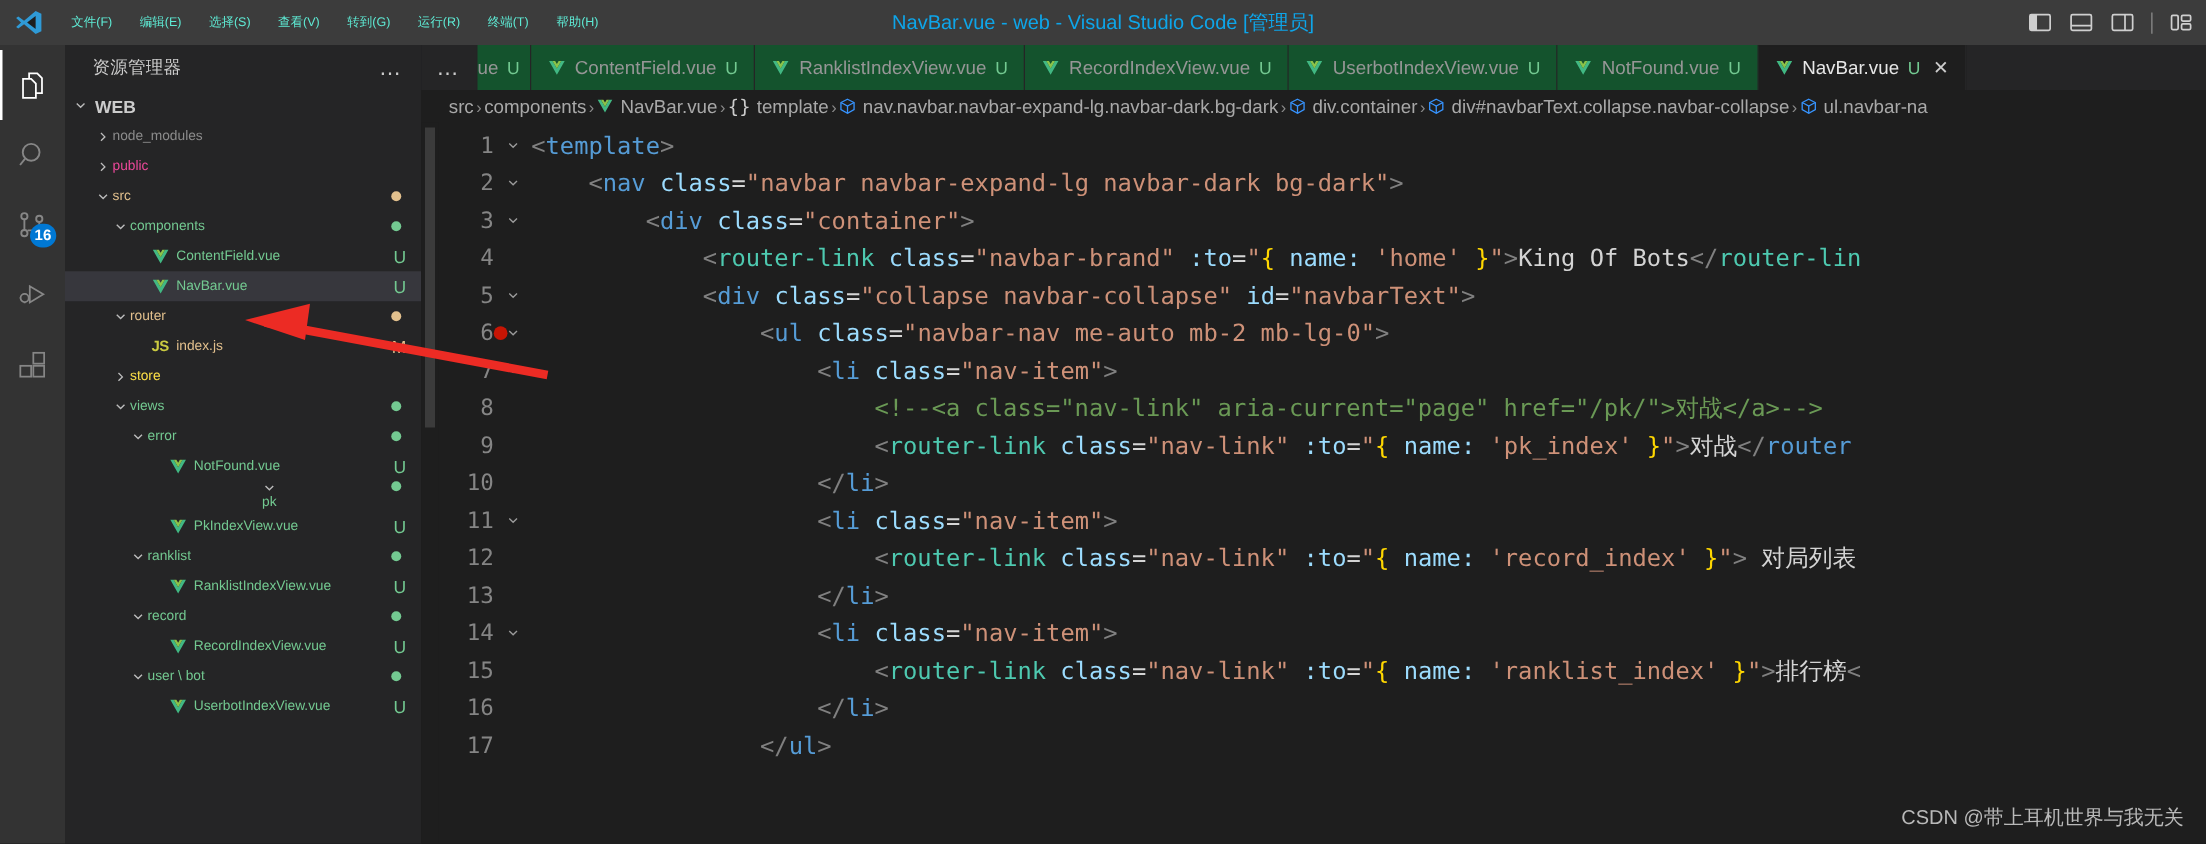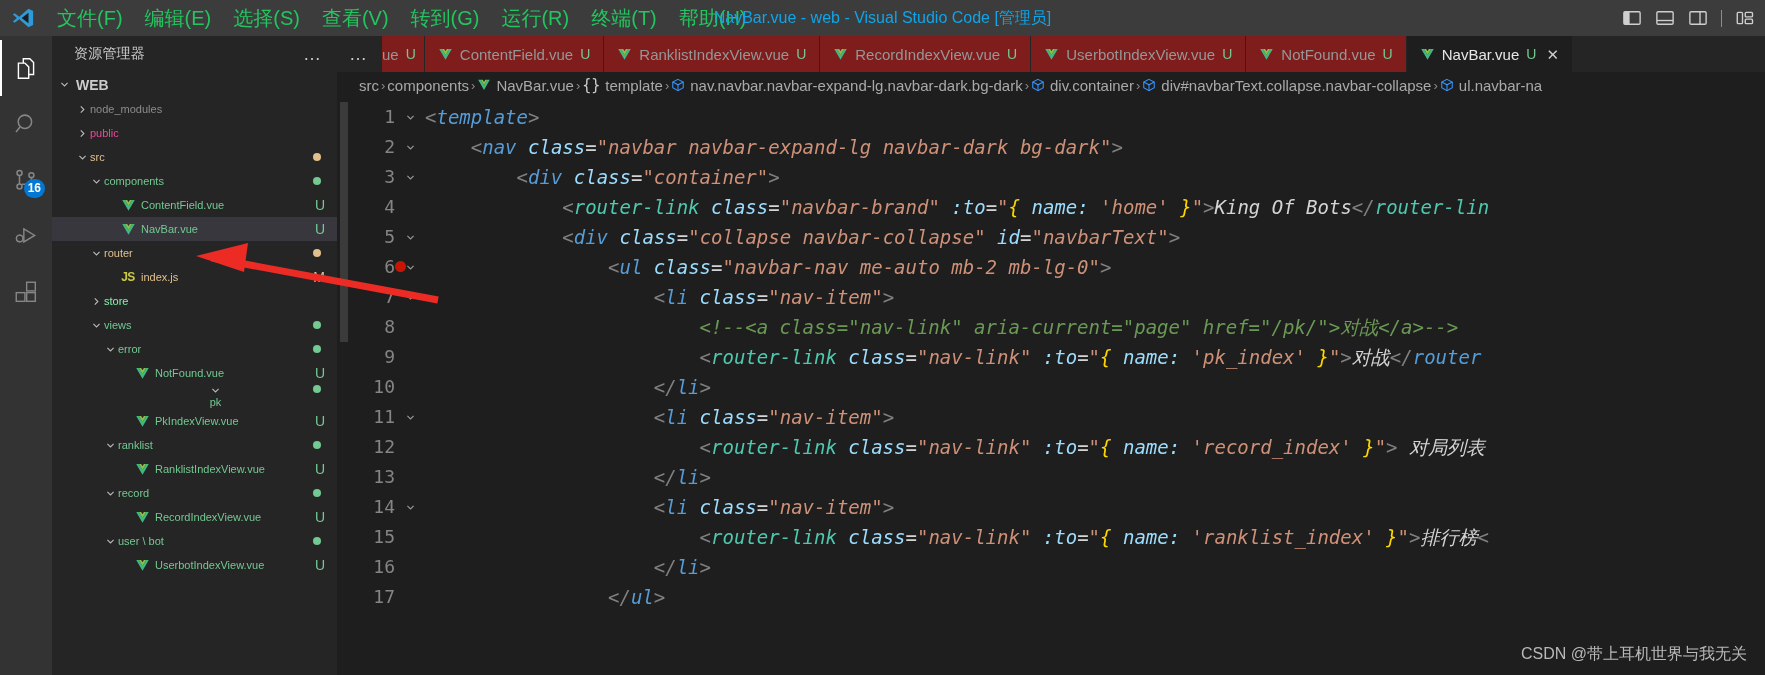--- a/index.html
+++ b/index.html
@@ -15,21 +15,21 @@
 
   
   .titlebar {
     height: 36px; min-height: 36px; background: #3c3c3c; color: #cccccc;
     display: flex; align-items: center; position: relative; font-size: 16px;
   }
   .vscode-logo { width: 46px; height: 36px; display: flex; align-items: center; justify-content: center; }
   .vscode-logo svg { width: 22px; height: 22px; display: block; }
   .menu { display: flex; align-items: center; gap: 0px; }
   .menu-item {
-    padding: 4px 11px; color: #22c55e; font-size: 20px; white-space: nowrap; cursor: default;
+    padding: 4px 11px; color: #5eead4; font-size: 10px; white-space: nowrap; cursor: default;
   }
   .title-center {
     position: absolute; left: 0; right: 0; text-align: center;
     font-size: 16px; color: #0ea5e9; pointer-events: none;
   }
   .layout-controls {
     position: absolute; right: 10px; top: 0; height: 36px;
     display: flex; align-items: center; gap: 13px; color: #cfcfcf;
   }
   .layout-controls .licon { width: 20px; height: 20px; display: block; }
@@ -88,21 +88,21 @@
   .rlabel { font-size: 11px; }
   .status-letter { position: absolute; right: 12px; font-size: 14px; }
   .status-dot { position: absolute; right: 16px; width: 8px; height: 8px; border-radius: 50%; }
 
   
   .editor { flex: 1; display: flex; flex-direction: column; min-width: 0; background: #1e1e1e; }
 
   .tabsbar { height: 36px; min-height: 36px; background: #252526; display: flex; align-items: stretch; overflow: hidden; }
   .tab {
     display: flex; align-items: center; gap: 7px; padding: 0 13px;
-    background: #7f1d1d; color: #969696; font-size: 15px;
+    background: #14532d; color: #969696; font-size: 15px;
     border-right: 1px solid #252526; white-space: nowrap; position: relative;
   }
   .tab.active { background: #1e1e1e; color: #e7e7e7; }
   .tab.active::before { content:""; position:absolute; left:0; right:0; top:0; height:1px; background:#1e1e1e; }
   .tab .vueicon svg { width: 15px; height: 15px; display: block; }
   .tab-status { color: #73c991; font-size: 14px; }
   .tab-close { color: #cccccc; font-size: 15px; margin-left: 3px; line-height: 1; }
 
   .breadcrumbs {
     height: 26px; min-height: 26px; display: flex; align-items: center;
@@ -119,21 +119,21 @@
   .code-lines {
     flex: 1; font-family: "DejaVu Sans Mono", "Liberation Mono", monospace;
     font-size: 19px; line-height: 30px; white-space: pre; overflow: hidden; padding-top: 4px;
   }
   .cline { height: 30px; display: flex; align-items: center; }
   .lnum { width: 46px; min-width: 46px; text-align: right; color: #858585; font-size: 18px; padding-right: 2px; }
   .fold { width: 26px; min-width: 26px; text-align: center; color: #9a9a9a; font-size: 13px; }
   .fold svg { width: 11px; height: 11px; display: inline-block; vertical-align: middle; }
   .bp { width: 0; position: relative; }
   .bp-dot { position: absolute; left: -28px; top: -6px; width: 11px; height: 11px; border-radius: 50%; background: #e51400; opacity: .85; }
-  .ctext { padding-left: 2px; font-style: italic; }
+  .ctext { padding-left: 2px; }
 
   
   .t-punc   { color: #808080; }
   .t-tag    { color: #569cd6; }
   .t-comp   { color: #4ec9b0; }
   .t-attr   { color: #9cdcfe; }
   .t-str    { color: #ce9178; }
   .t-eq     { color: #d4d4d4; }
   .t-cmt    { color: #6a9955; }
   .t-brace  { color: #ffd700; }
@@ -333,21 +333,21 @@
               </span>
               <span class="rlabel" style="color: rgb(226, 192, 141);">index.js</span>
               <span class="status-letter" style="color: rgb(226, 192, 141);">M</span>
             </div>
             <div class="row" style="padding-left: 36px;">
               <span class="twisty">
                 <svg viewBox="0 0 16 16" fill="none" stroke="currentColor" stroke-width="1.6">
                   <path d="M5.5 3.5 L10 8 L5.5 12.5"></path>
                 </svg>
               </span>
-              <span class="rlabel" style="color: #86efac;">store</span>
+              <span class="rlabel" style="color: #fde047;">store</span>
             </div>
             <div class="row" style="padding-left: 36px;">
               <span class="twisty">
                 <svg viewBox="0 0 16 16" fill="none" stroke="currentColor" stroke-width="1.6">
                   <path d="M3.5 5.5 L8 10 L12.5 5.5"></path>
                 </svg>
               </span>
               <span class="rlabel" style="color: rgb(115, 201, 145);">views</span>
               <span class="status-dot" style="background: rgb(115, 201, 145);"></span>
             </div>

